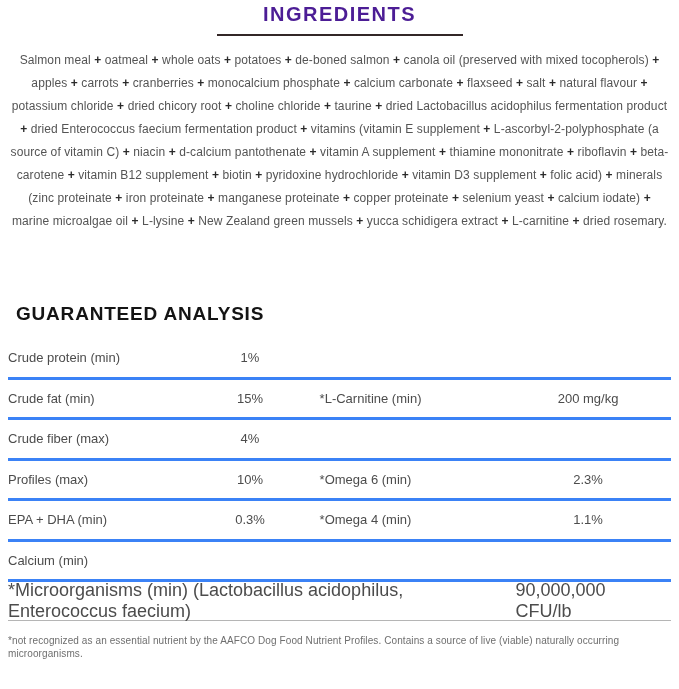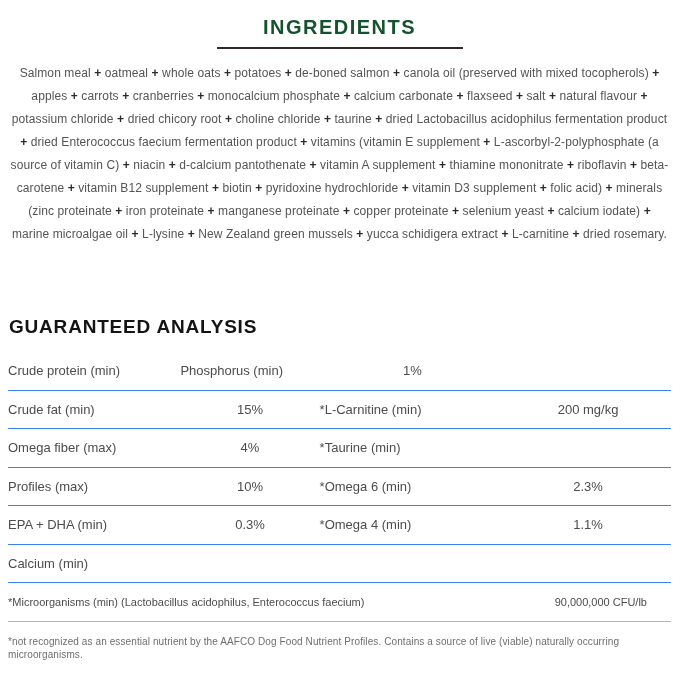--- a/index.html
+++ b/index.html
@@ -1,47 +1,47 @@
 <!DOCTYPE html>
 <html><head>
 <meta charset="utf-8">
 <style>
   html,body{margin:0;padding:0;background:#ffffff;}
   .page{
     width:679px;height:689px;background:#ffffff;overflow:hidden;
     font-family:"Liberation Sans",sans-serif;color:#4c4c4c;box-sizing:border-box;
   }
   .ing-title{
-    margin:0;padding-top:16px;text-align:center;
-    font-size:20px;font-weight:700;letter-spacing:1.5px;color:#14532d;
+    margin:0;padding-top:3px;text-align:center;
+    font-size:20px;font-weight:700;letter-spacing:1.5px;color:#4c1d95;
   }
   .title-rule{
     width:246px;height:2px;background:#332727;margin:8px auto 0 auto;
   }
   .ing-text{
     margin:13px auto 0 auto;width:662px;text-align:center;
     font-size:12px;line-height:23px;color:#545454;letter-spacing:0.1px;
   }
   .ing-text .plus{font-weight:700;color:#2a2a2a;}
   .ga-title{
-    margin:70px 0 0 0;padding-left:9px;
+    margin:70px 0 0 0;padding-left:16px;
     font-size:19px;font-weight:700;letter-spacing:0.8px;color:#141414;
   }
   .ga-table{margin:14px 8px 0 8px;}
   .ga-row{
     display:grid;grid-template-columns:26% 21% 28% 25%;
     height:37.5px;align-items:center;
-    border-bottom:1px solid #3b82f6;
+    border-bottom:3px solid #3b82f6;
     font-size:13px;color:#4c4c4c;
   }
   .ga-row .val{text-align:center;}
   .ga-row-full{
     display:flex;justify-content:space-between;align-items:center;
     height:37.5px;border-bottom:1px solid #b5b5b5;
-    font-size:11px;color:#4c4c4c;
+    font-size:18px;color:#4c4c4c;
   }
   .ga-row-full .frv{padding-right:24px;}
   .footnote{
     margin:0 8px;font-size:10px;line-height:13px;color:#6e6e6e;letter-spacing:0.1px;
   }
   .footnote.first{margin-top:13px;}
 </style>
 </head>
 <body>
 
@@ -51,33 +51,31 @@
   <div class="title-rule"></div>
 
   <p class="ing-text" id="ing-text">Salmon meal <span class="plus">+</span> oatmeal <span class="plus">+</span> whole oats <span class="plus">+</span> potatoes <span class="plus">+</span> de-boned salmon <span class="plus">+</span> canola oil (preserved with mixed tocopherols) <span class="plus">+</span> apples <span class="plus">+</span> carrots <span class="plus">+</span> cranberries <span class="plus">+</span> monocalcium phosphate <span class="plus">+</span> calcium carbonate <span class="plus">+</span> flaxseed <span class="plus">+</span> salt <span class="plus">+</span> natural flavour <span class="plus">+</span> potassium chloride <span class="plus">+</span> dried chicory root <span class="plus">+</span> choline chloride <span class="plus">+</span> taurine <span class="plus">+</span> dried Lactobacillus acidophilus fermentation product <span class="plus">+</span> dried Enterococcus faecium fermentation product <span class="plus">+</span> vitamins (vitamin E supplement <span class="plus">+</span> L-ascorbyl-2-polyphosphate (a source of vitamin C) <span class="plus">+</span> niacin <span class="plus">+</span> d-calcium pantothenate <span class="plus">+</span> vitamin A supplement <span class="plus">+</span> thiamine mononitrate <span class="plus">+</span> riboflavin <span class="plus">+</span> beta-carotene <span class="plus">+</span> vitamin B12 supplement <span class="plus">+</span> biotin <span class="plus">+</span> pyridoxine hydrochloride <span class="plus">+</span> vitamin D3 supplement <span class="plus">+</span> folic acid) <span class="plus">+</span> minerals (zinc proteinate <span class="plus">+</span> iron proteinate <span class="plus">+</span> manganese proteinate <span class="plus">+</span> copper proteinate <span class="plus">+</span> selenium yeast <span class="plus">+</span> calcium iodate) <span class="plus">+</span> marine microalgae oil <span class="plus">+</span> L-lysine <span class="plus">+</span> New Zealand green mussels <span class="plus">+</span> yucca schidigera extract <span class="plus">+</span> L-carnitine <span class="plus">+</span> dried rosemary.</p>
 
   <h2 class="ga-title">GUARANTEED ANALYSIS</h2>
 
   <div class="ga-table" id="ga-table">
 
   <div class="ga-row">
         <span class="lbl">Crude protein (min)</span>
-        <span class="lbl">Phosphorus (min)</span>
         <span class="val">1%</span>
       </div>
       <div class="ga-row">
         <span class="lbl">Crude fat (min)</span>
         <span class="val">15%</span>
         <span class="lbl">*L-Carnitine (min)</span>
         <span class="val">200 mg/kg</span>
       </div>
       <div class="ga-row">
-        <span class="lbl">Omega fiber (max)</span>
+        <span class="lbl">Crude fiber (max)</span>
         <span class="val">4%</span>
-        <span class="lbl">*Taurine (min)</span>
       </div>
       <div class="ga-row">
         <span class="lbl">Profiles (max)</span>
         <span class="val">10%</span>
         <span class="lbl">*Omega 6 (min)</span>
         <span class="val">2.3%</span>
       </div>
       <div class="ga-row">
         <span class="lbl">EPA + DHA (min)</span>
         <span class="val">0.3%</span>

